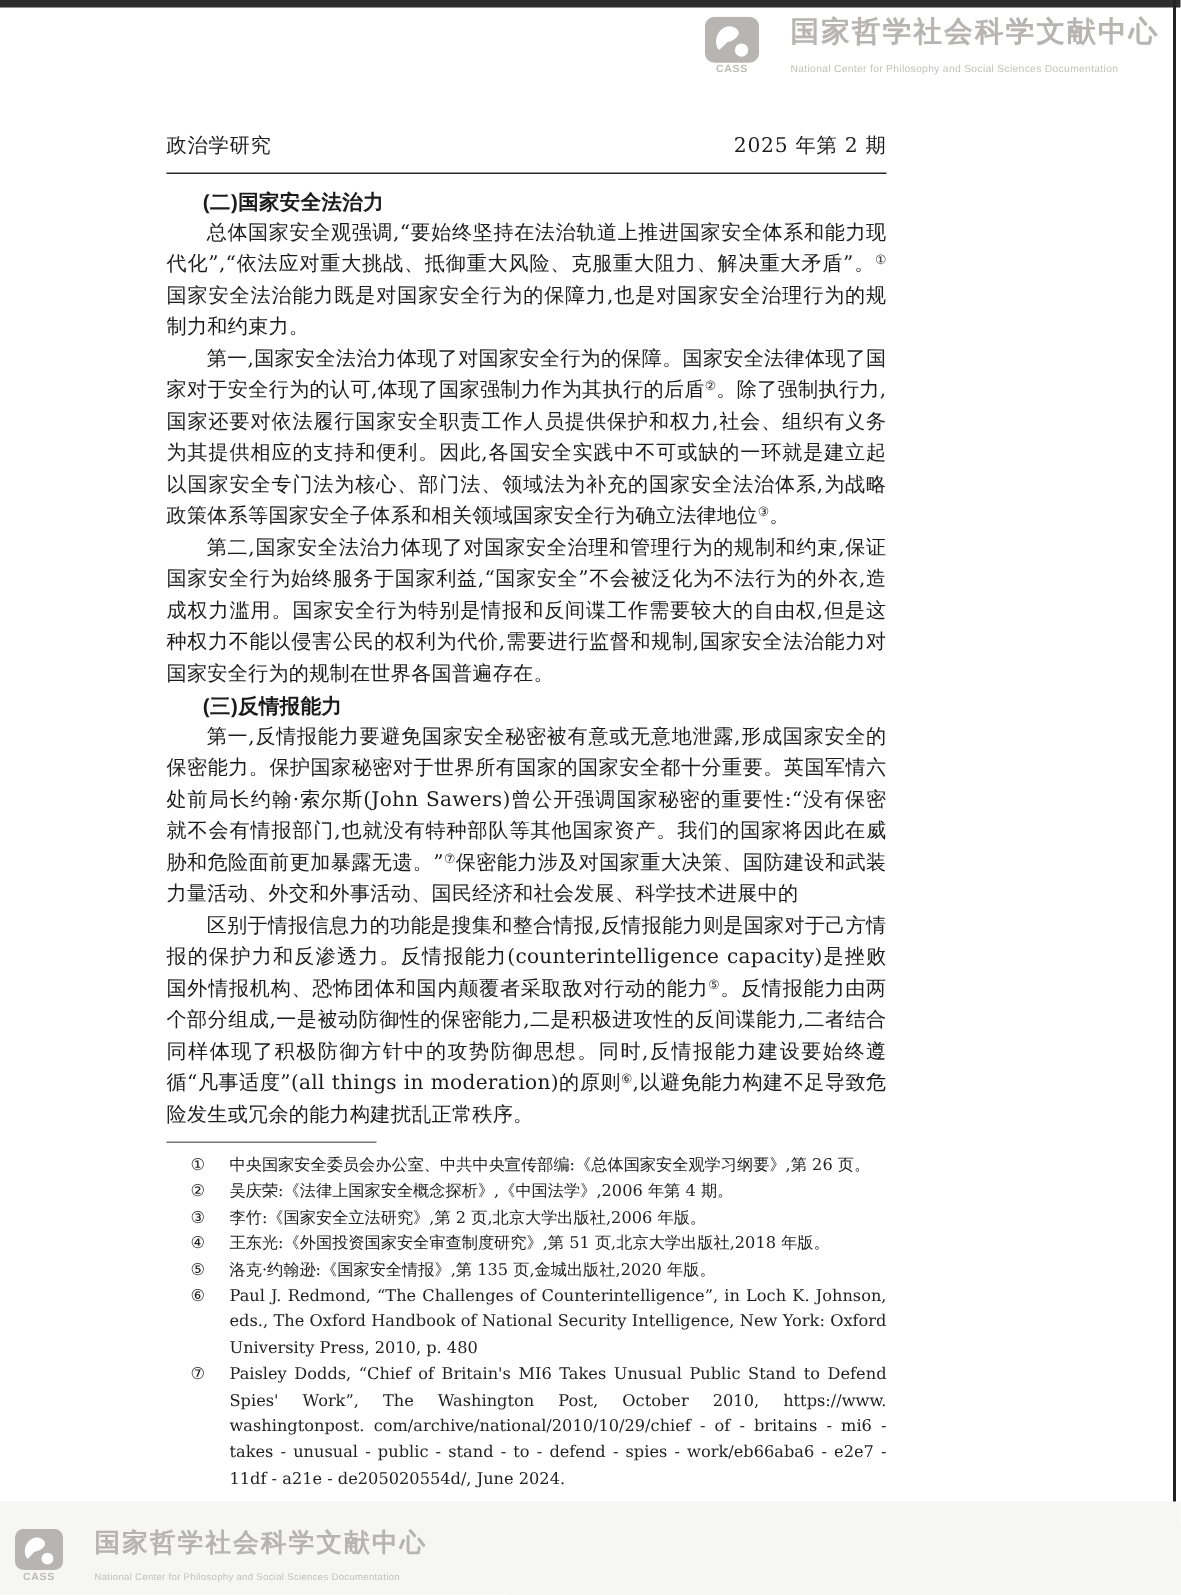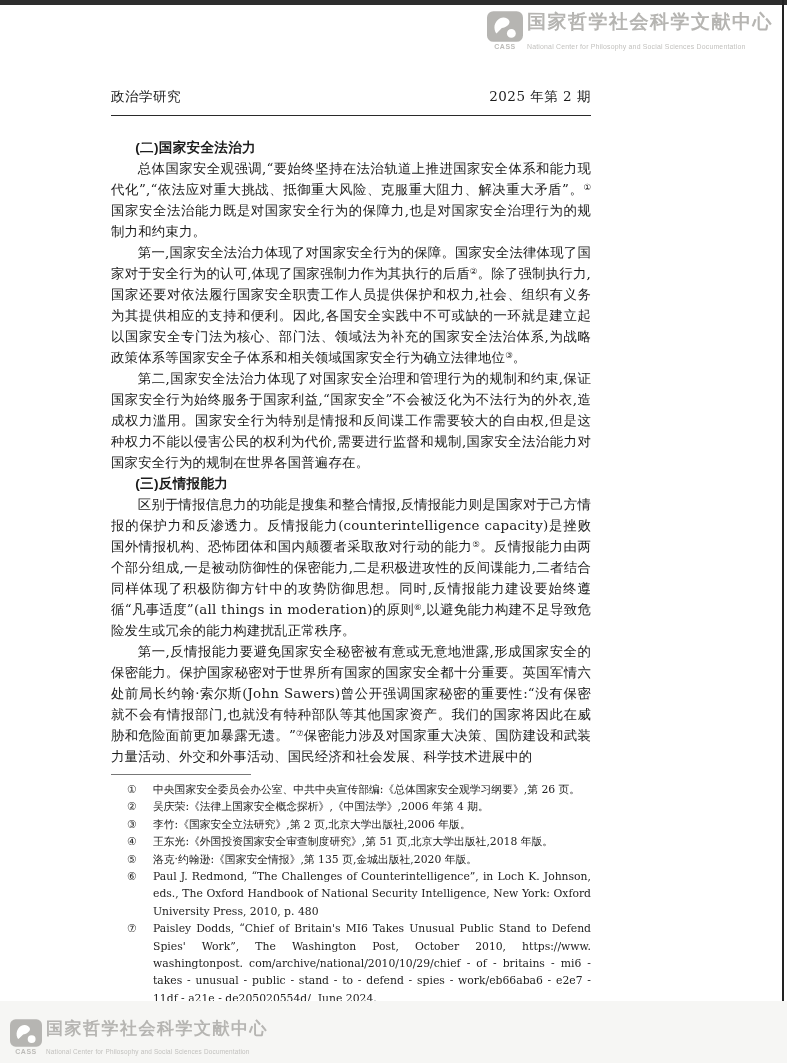--- a/index.html
+++ b/index.html
@@ -5,35 +5,35 @@
   * { margin:0; padding:0; box-sizing:border-box; }
   body {
     width:787px; height:1063px; position:relative; overflow:hidden;
     background:#ffffff; color:#1c1c1c;
     font-family:"DejaVu Serif","Liberation Serif",serif;
   }
   .top-bar { position:absolute; top:0; left:0; width:787px; height:5px; background:#2d2d2d; }
   .right-bar { position:absolute; top:0; right:3px; width:2px; height:1003px; background:#222222; }
 
   
-  .brand { color:#b6b5b2; display:grid; grid-template-columns:auto auto; column-gap:4px; align-items:start; }
+  .brand { color:#b6b5b2; display:grid; grid-template-columns:auto auto; column-gap:21px; align-items:start; }
   .brand .logo-icon svg { display:block; }
   .brand .abbr { font-family:"Liberation Sans",sans-serif; font-weight:700; font-size:7px; letter-spacing:.5px; text-align:center; margin-top:1px; color:#bcbbb8; }
   .brand .cn { font-family:"Liberation Sans",sans-serif; font-weight:700; font-size:19px; letter-spacing:1.5px; line-height:1.15; white-space:nowrap; }
   .brand .en { font-family:"Liberation Sans",sans-serif; font-size:6.9px; letter-spacing:.2px; white-space:nowrap; color:#c2c1be; margin-top:1px; }
   .brand-top { position:absolute; top:11px; right:14px; }
   .brand-bottom { position:absolute; left:10px; bottom:8px; }
   .brand-bottom .cn { font-size:17px; }
   .brand-bottom .en { font-size:6.4px; }
 
   .content { position:absolute; top:0; left:0; width:701px; padding:88px 110px 0 111px; }
   .journal-row { display:flex; justify-content:space-between; font-size:13.5px; letter-spacing:.5px; }
   .rule { border:none; border-top:1.5px solid #2a2a2a; margin-top:9px; }
 
-  main { margin-top:21px; }
+  main { margin-top:8px; }
   .sec-heading {
     font-family:"Liberation Sans","DejaVu Sans",sans-serif; font-weight:700;
     font-size:13.6px; line-height:21px; text-indent:1.78em; letter-spacing:.3px;
   }
   p.body {
     font-size:13.4px; line-height:21px; text-align:justify; text-indent:2em;
     letter-spacing:.2px;
   }
   sup.fnref { font-size:8.5px; vertical-align:4px; line-height:0; letter-spacing:0; }
 
@@ -72,22 +72,22 @@
     <span>2025 年第 2 期</span>
   </div>
   <hr class="rule">
 
   <main>
     <h3 class="sec-heading">(二)国家安全法治力</h3>
     <p class="body rich">总体国家安全观强调,“要始终坚持在法治轨道上推进国家安全体系和能力现代化”,“依法应对重大挑战、抵御重大风险、克服重大阻力、解决重大矛盾”。<sup class="fnref">①</sup> 国家安全法治能力既是对国家安全行为的保障力,也是对国家安全治理行为的规制力和约束力。</p>
     <p class="body rich">第一,国家安全法治力体现了对国家安全行为的保障。国家安全法律体现了国家对于安全行为的认可,体现了国家强制力作为其执行的后盾<sup class="fnref">②</sup>。除了强制执行力,国家还要对依法履行国家安全职责工作人员提供保护和权力,社会、组织有义务为其提供相应的支持和便利。因此,各国安全实践中不可或缺的一环就是建立起以国家安全专门法为核心、部门法、领域法为补充的国家安全法治体系,为战略政策体系等国家安全子体系和相关领域国家安全行为确立法律地位<sup class="fnref">③</sup>。</p>
     <p class="body rich">第二,国家安全法治力体现了对国家安全治理和管理行为的规制和约束,保证国家安全行为始终服务于国家利益,“国家安全”不会被泛化为不法行为的外衣,造成权力滥用。国家安全行为特别是情报和反间谍工作需要较大的自由权,但是这种权力不能以侵害公民的权利为代价,需要进行监督和规制,国家安全法治能力对国家安全行为的规制在世界各国普遍存在。</p>
     <h3 class="sec-heading">(三)反情报能力</h3>
+    <p class="body rich">第一,反情报能力要避免国家安全秘密被有意或无意地泄露,形成国家安全的保密能力。保护国家秘密对于世界所有国家的国家安全都十分重要。英国军情六处前局长约翰·索尔斯(John Sawers)曾公开强调国家秘密的重要性:“没有保密就不会有情报部门,也就没有特种部队等其他国家资产。我们的国家将因此在威胁和危险面前更加暴露无遗。”<sup class="fnref">⑦</sup>保密能力涉及对国家重大决策、国防建设和武装力量活动、外交和外事活动、国民经济和社会发展、科学技术进展中的</p>
     <p class="body rich">区别于情报信息力的功能是搜集和整合情报,反情报能力则是国家对于己方情报的保护力和反渗透力。反情报能力(counterintelligence capacity)是挫败国外情报机构、恐怖团体和国内颠覆者采取敌对行动的能力<sup class="fnref">⑤</sup>。反情报能力由两个部分组成,一是被动防御性的保密能力,二是积极进攻性的反间谍能力,二者结合同样体现了积极防御方针中的攻势防御思想。同时,反情报能力建设要始终遵循“凡事适度”(all things in moderation)的原则<sup class="fnref">⑥</sup>,以避免能力构建不足导致危险发生或冗余的能力构建扰乱正常秩序。</p>
-    <p class="body rich">第一,反情报能力要避免国家安全秘密被有意或无意地泄露,形成国家安全的保密能力。保护国家秘密对于世界所有国家的国家安全都十分重要。英国军情六处前局长约翰·索尔斯(John Sawers)曾公开强调国家秘密的重要性:“没有保密就不会有情报部门,也就没有特种部队等其他国家资产。我们的国家将因此在威胁和危险面前更加暴露无遗。”<sup class="fnref">⑦</sup>保密能力涉及对国家重大决策、国防建设和武装力量活动、外交和外事活动、国民经济和社会发展、科学技术进展中的</p>
   </main>
 
   <hr class="fn-rule">
 
   <div class="footnotes">
     <div class="fn">
       <span class="fn-num">①</span>
       <span class="fn-text">中央国家安全委员会办公室、中共中央宣传部编:《总体国家安全观学习纲要》,第 26 页。</span>
     </div>
     <div class="fn">

